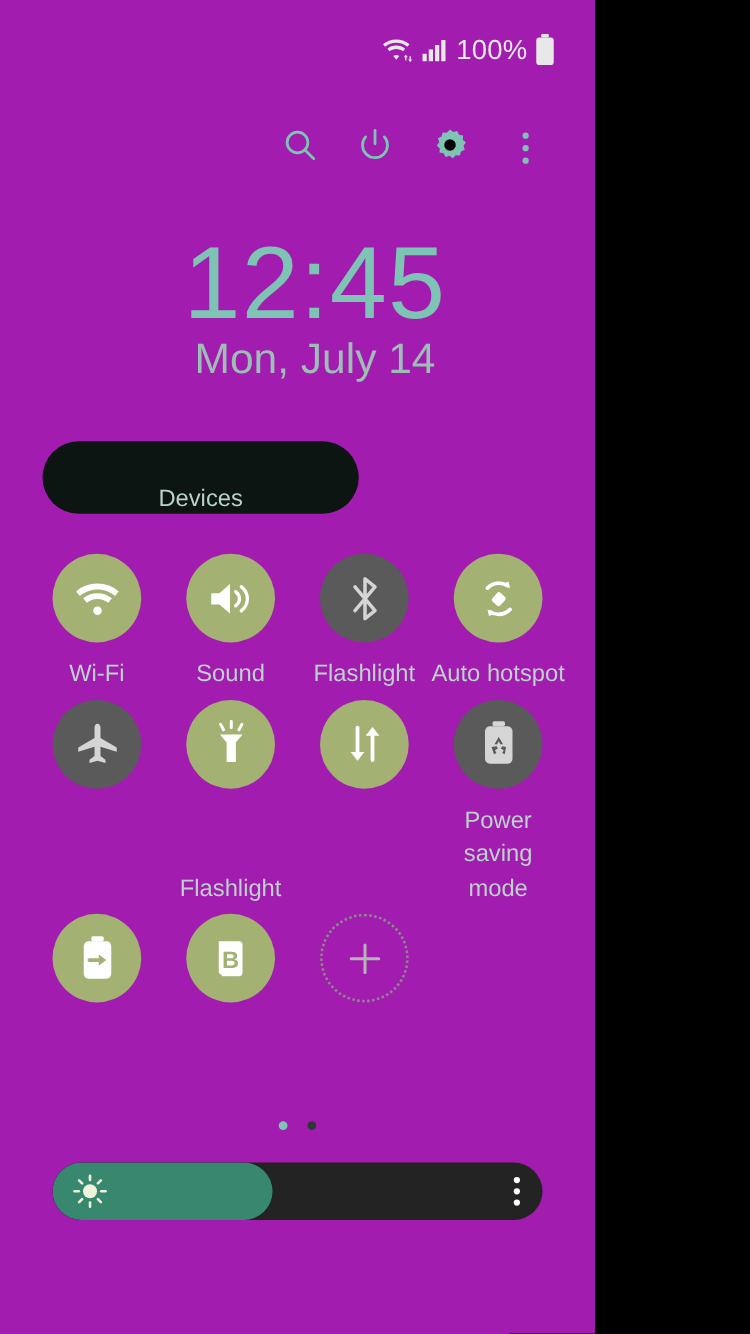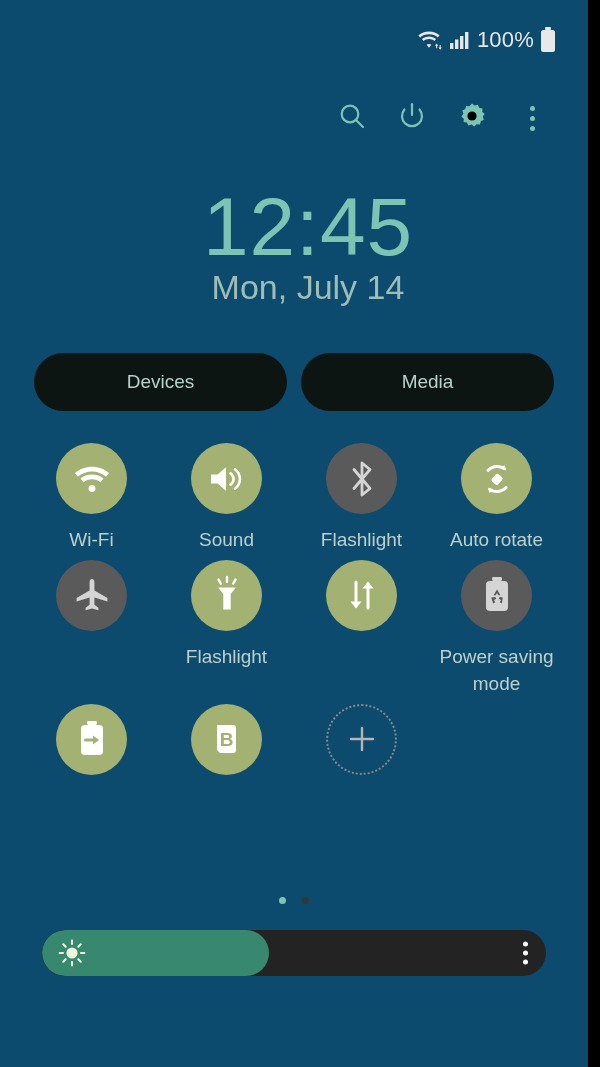--- a/index.html
+++ b/index.html
@@ -2,21 +2,21 @@
 <html><head>
 <meta charset="utf-8">
 <style>
   * { margin:0; padding:0; box-sizing:border-box; }
   html, body {
     width:600px; height:1067px;
     background:#000;
     font-family:"Liberation Sans", sans-serif;
     overflow:hidden;
   }
-  .screen { position:relative; width:588px; height:1067px; background:#0c4a6e; }
+  .screen { position:relative; width:476px; height:1067px; background:#a21caf; }
 
   
   .statusbar{
     position:absolute; top:0; left:0; right:0; height:80px;
     display:flex; align-items:center; justify-content:flex-end;
     padding-right:32px; gap:6px;
   }
   .sb-icon{ display:flex; align-items:center; }
   .sb-text{ color:#e8e8e8; font-size:22px; letter-spacing:.2px; }
 
@@ -46,33 +46,34 @@
   }
 
   
   .chiprow{
     position:absolute; top:353px; left:34px; right:34px;
     display:flex; justify-content:space-between;
   }
   .chip{
     width:253px; height:58px; border-radius:29px;
     background:#0d1512;
-    display:flex; align-items:center; justify-content:center;
+    display:flex; align-items:flex-end; justify-content:center;
     color:#b8d2cc; font-size:19px; cursor:pointer;
   }
 
   
   .grid{
     position:absolute; top:443px; left:24px; right:24px;
     display:grid; grid-template-columns:repeat(4,1fr);
     row-gap:6px;
   }
   .tile{
     display:flex; flex-direction:column; align-items:center;
     cursor:pointer;
+    justify-content:space-between;
   }
   .tile .circle{
     width:71px; height:71px; border-radius:50%;
     display:flex; align-items:center; justify-content:center;
   }
   .circle.on{ background:#a3b173; }
   .circle.off{ background:#5a5a5a; }
   .circle.add{
     background:transparent;
     border:2px dotted #8a8a8a;
@@ -186,23 +187,20 @@
 
   <div class="clockwrap">
     <div class="clock">12:45</div>
     <div class="cdate">Mon, July 14</div>
   </div>
 
   <div class="chiprow">
     <div class="chip">
       <span>Devices</span>
     </div>
-    <div class="chip">
-      <span>Media</span>
-    </div>
   </div>
 
   <div class="grid">
 
     <div class="tile">
       <div class="circle on">
         <svg width="40" height="34" viewBox="0 0 40 34">
           <path d="M20 9.5c5.4 0 10.3 2 14 5.2l3-3.6C32.6 7 26.6 4.7 20 4.7S7.4 7 2.9 11.1l3 3.6C9.7 11.5 14.6 9.5 20 9.5z" fill="#fff"></path>
           <path d="M20 17.2c3.2 0 6.2 1.1 8.5 3l3-3.6C28.4 14 24.4 12.5 20 12.5s-8.4 1.5-11.5 4.1l3 3.6c2.3-1.9 5.3-3 8.5-3z" fill="#fff"></path>
           <circle cx="20" cy="26.5" r="3.4" fill="#fff"></circle>
@@ -234,21 +232,21 @@
     <div class="tile">
       <div class="circle on">
         <svg width="40" height="40" viewBox="0 0 40 40">
           <path d="M11 11.5A12.5 12.5 0 0 1 20 7.5c2.6 0 5 .8 7 2.1" fill="none" stroke="#fff" stroke-width="3" stroke-linecap="round"></path>
           <path d="M29 11.5l-1.2-5.3-5 2.1z" fill="#fff"></path>
           <path d="M29 28.5A12.5 12.5 0 0 1 20 32.5c-2.6 0-5-.8-7-2.1" fill="none" stroke="#fff" stroke-width="3" stroke-linecap="round"></path>
           <path d="M11 28.5l1.2 5.3 5-2.1z" fill="#fff"></path>
           <rect x="16" y="15.5" width="8.5" height="9.5" rx="2" transform="rotate(42 20 20)" fill="#fff"></rect>
         </svg>
       </div>
-      <div class="lab">Auto rotate</div>
+      <div class="lab">Auto hotspot</div>
     </div>
 
     <div class="tile row2">
       <div class="circle off">
         <svg width="40" height="38" viewBox="0 0 40 38">
           <path d="M20 3c1.5 0 2.4 1.4 2.4 3.3v8.1l13 7.6v3.4l-13-4v7.3l4 3v2.6l-6.4-1.8-6.4 1.8v-2.6l4-3V21.4l-13 4V22l13-7.6V6.3C17.6 4.4 18.5 3 20 3z" fill="#d5d5d5"></path>
         </svg>
       </div>
     </div>
 

